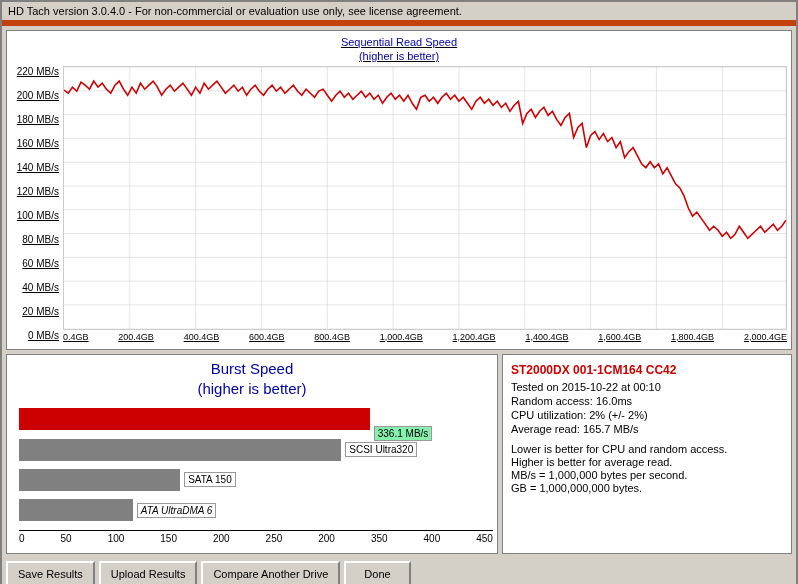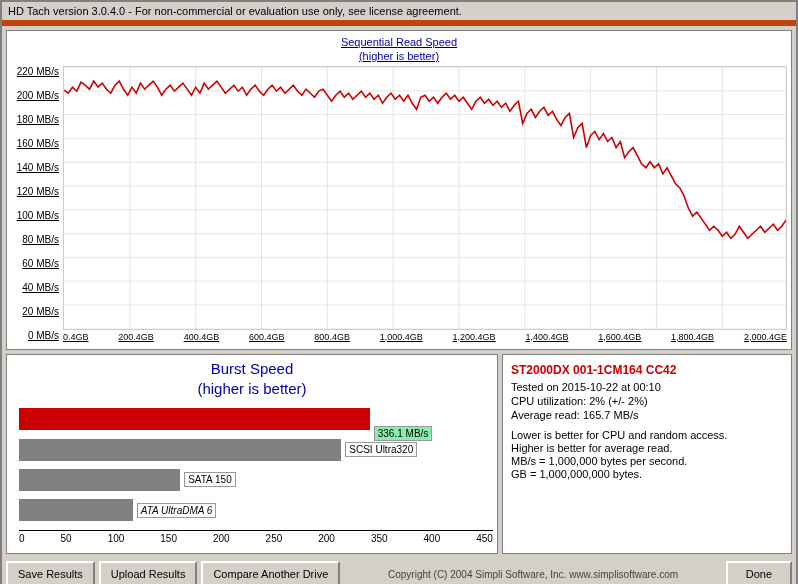--- a/index.html
+++ b/index.html
@@ -275,32 +275,32 @@
               <span>400</span>
               <span>450</span>
             </div>
           </div>
         </div>
       </div>
 
       <div class="info-panel">
         <div class="drive-name">ST2000DX 001-1CM164 CC42</div>
         <div class="info-line">Tested on 2015-10-22 at 00:10</div>
+        <div class="info-line">Random access: 16.0ms</div>
         <div class="info-line">CPU utilization: 2% (+/- 2%)</div>
         <div class="info-line">Average read: 165.7 MB/s</div>
         <div class="info-note">
           <div class="note-line">Lower is better for CPU and random access.</div>
           <div class="note-line">Higher is better for average read.</div>
           <div class="note-line">MB/s = 1,000,000 bytes per second.</div>
           <div class="note-line">GB = 1,000,000,000 bytes.</div>
         </div>
       </div>
     </div>
 
     <div class="footer-bar">
       <button class="footer-button">Save Results</button>
       <button class="footer-button">Upload Results</button>
       <button class="footer-button">Compare Another Drive</button>
-      <div class="copyright">Copyright (C) 2004 Simpli Software, Inc. www.simplisoftware.com</div>
       <button class="done-button">Done</button>
     </div>
   </div>
 </div>
 
 </body></html>

